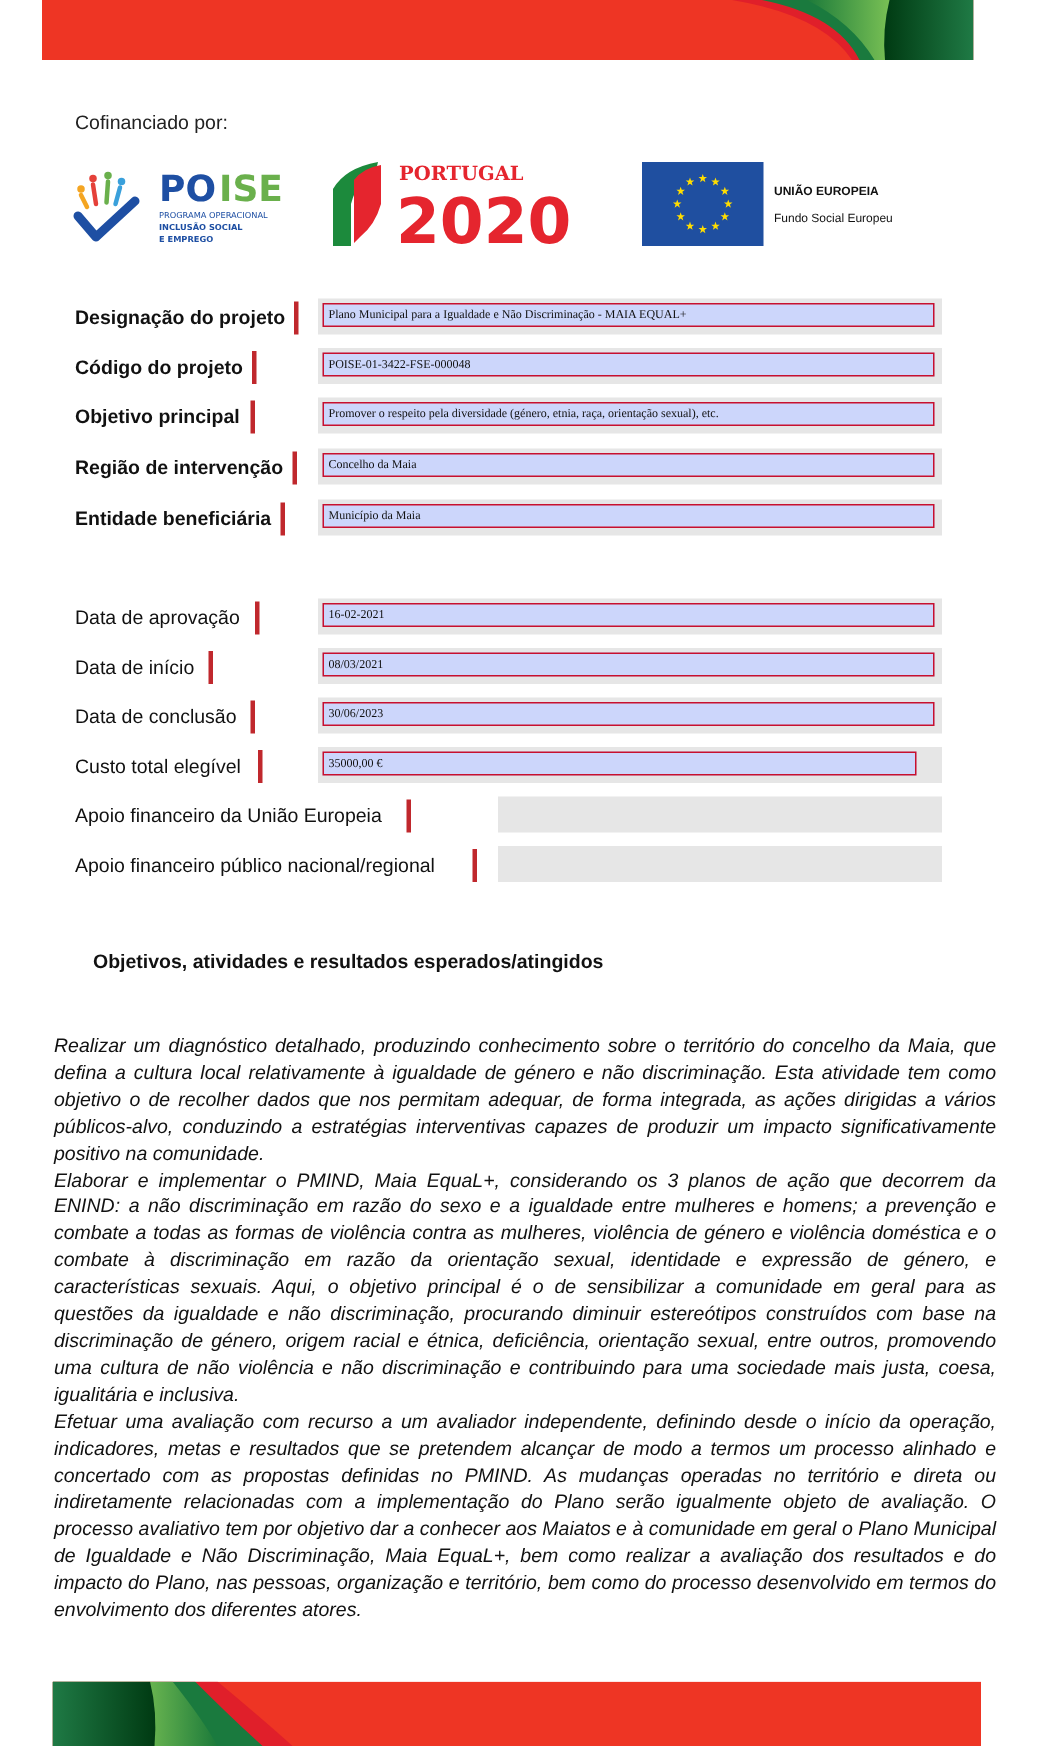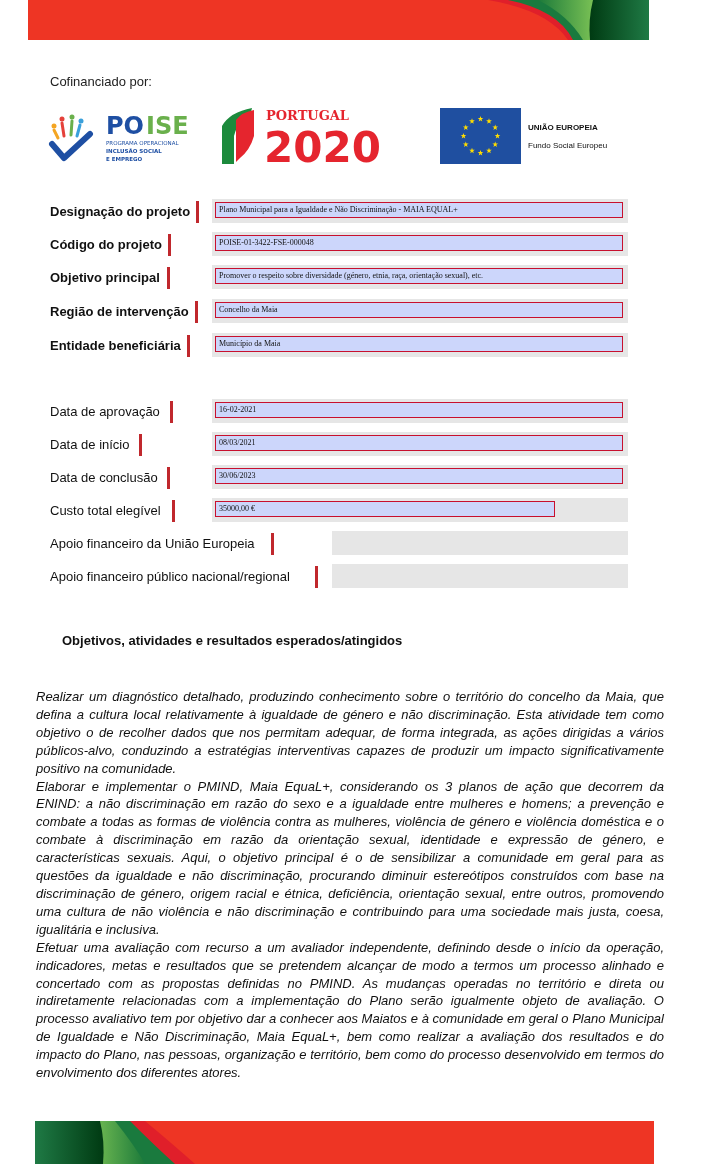--- a/index.html
+++ b/index.html
@@ -6,21 +6,21 @@
   body { width:706px; height:1164px; position:relative; overflow:hidden; font-family:"Liberation Sans", sans-serif; color:#111; }
   .banner { position:absolute; height:40px; overflow:hidden; }
   .banner.top { left:28px; top:0; width:621px; }
   .banner.bottom { left:35px; top:1121px; width:619px; height:43px; }
   .banner svg { display:block; width:100%; height:100%; }
 
   .cofin { position:absolute; left:50px; top:74px; font-size:13px; color:#222; }
 
   .logo-poise { position:absolute; left:48px; top:108px; width:150px; height:56px; }
   .logo-pt { position:absolute; left:220px; top:106px; width:180px; height:60px; }
-  .logo-eu { position:absolute; left:428px; top:108px; width:190px; height:56px;margin-left:12px; }
+  .logo-eu { position:absolute; left:428px; top:108px; width:190px; height:56px; }
 
   .row { position:absolute; left:0; width:706px; height:24px; }
   .row .label { position:absolute; left:50px; top:3px; font-size:13px; color:#111; white-space:nowrap; }
   .row .label.bold { font-weight:bold; }
   .row .bar { position:absolute; top:0; width:3px; height:22px; background:#c0282d; }
   .row .field-bg { position:absolute; top:-2px; height:24px; background:#e6e6e6; }
   .row .field { position:absolute; top:1px; height:16px; background:#ccd6fb; border:1.5px solid #c8102e; box-sizing:border-box; font-family:"Liberation Serif", serif; font-size:8px; line-height:14px; padding-left:3px; white-space:nowrap; overflow:hidden; color:#111; }
 
   .section-title { position:absolute; left:62px; top:633px; font-size:13px; font-weight:bold; color:#111; }
 
@@ -114,21 +114,21 @@
 <div class="row" style="top:234px">
   <span class="label bold">Código do projeto</span>
   <span class="bar" style="left:168px"></span>
   <span class="field-bg" style="left:212px;width:416px"></span>
   <span class="field" style="left:215px;width:408px">POISE-01-3422-FSE-000048</span>
 </div>
 <div class="row" style="top:267px">
   <span class="label bold">Objetivo principal</span>
   <span class="bar" style="left:167px"></span>
   <span class="field-bg" style="left:212px;width:416px"></span>
-  <span class="field" style="left:215px;width:408px">Promover o respeito sobre diversidade (género, etnia, raça, orientação sexual), etc.</span>
+  <span class="field" style="left:215px;width:408px">Promover o respeito pela diversidade (género, etnia, raça, orientação sexual), etc.</span>
 </div>
 <div class="row" style="top:301px">
   <span class="label bold">Região de intervenção</span>
   <span class="bar" style="left:195px"></span>
   <span class="field-bg" style="left:212px;width:416px"></span>
   <span class="field" style="left:215px;width:408px">Concelho da Maia</span>
 </div>
 <div class="row" style="top:335px">
   <span class="label bold">Entidade beneficiária</span>
   <span class="bar" style="left:187px"></span>
@@ -151,21 +151,21 @@
 <div class="row" style="top:467px">
   <span class="label">Data de conclusão</span>
   <span class="bar" style="left:167px"></span>
   <span class="field-bg" style="left:212px;width:416px"></span>
   <span class="field" style="left:215px;width:408px">30/06/2023</span>
 </div>
 <div class="row" style="top:500px">
   <span class="label">Custo total elegível</span>
   <span class="bar" style="left:172px"></span>
   <span class="field-bg" style="left:212px;width:416px"></span>
-  <span class="field" style="left:215px;width:340px">35000,00 €</span>
+  <span class="field" style="left:215px;width:396px">35000,00 €</span>
 </div>
 <div class="row" style="top:533px">
   <span class="label">Apoio financeiro da União Europeia</span>
   <span class="bar" style="left:271px"></span>
   <span class="field-bg" style="left:332px;width:296px"></span>
 </div>
 <div class="row" style="top:566px">
   <span class="label">Apoio financeiro público nacional/regional</span>
   <span class="bar" style="left:315px"></span>
   <span class="field-bg" style="left:332px;width:296px"></span>

